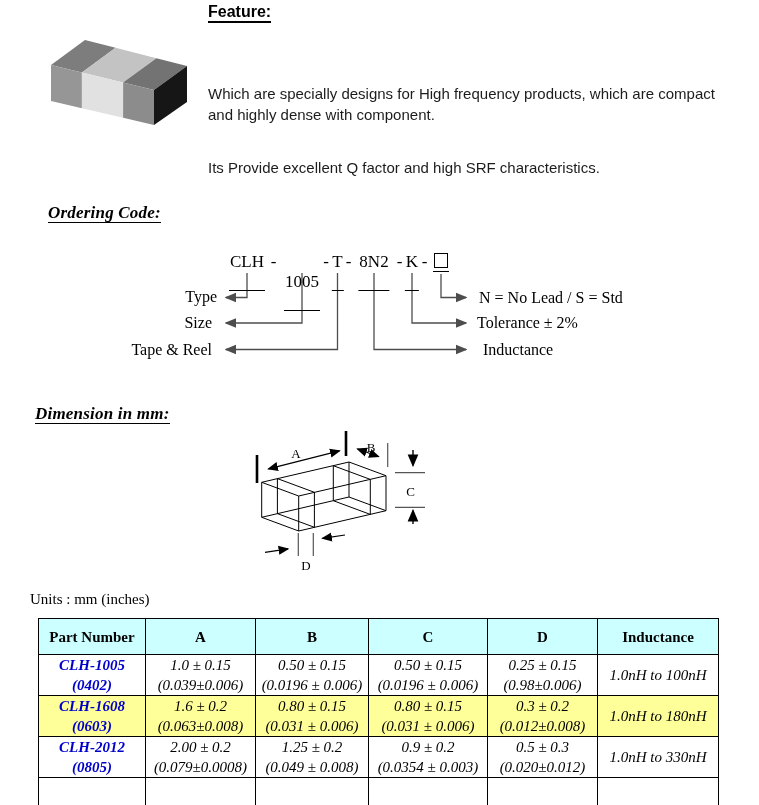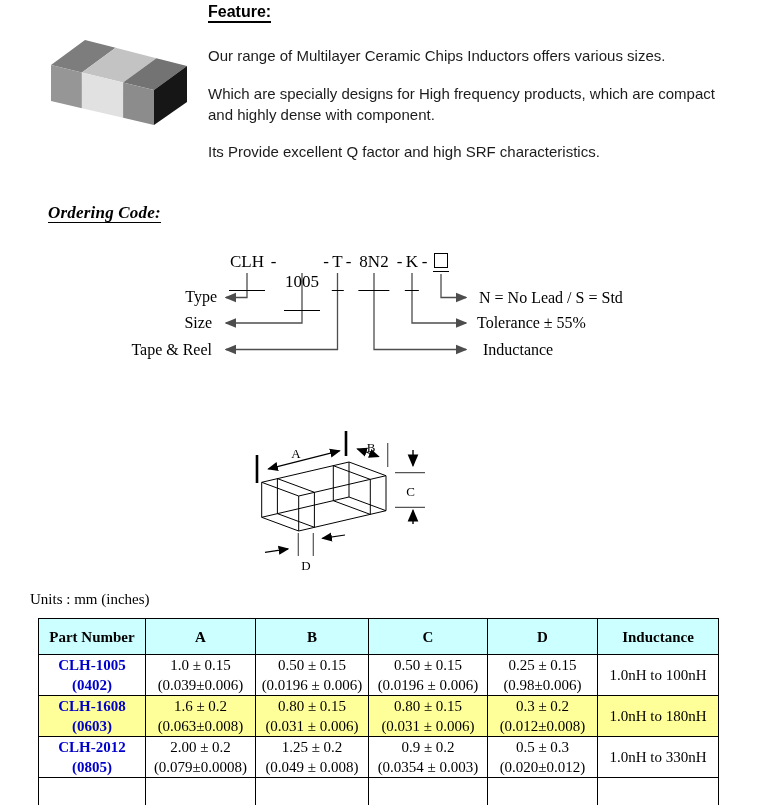--- a/index.html
+++ b/index.html
@@ -18,21 +18,21 @@
   .codeseg{font-size:17px;transform:translateX(-50%);white-space:nowrap;}
   .codeseg.u{border-bottom:1.4px solid #000;padding:0 1px 18px 1px;}
   .codebox-wrap{transform:translateX(-50%);border-bottom:1.4px solid #000;padding:0 1px 3px 1px;}
   .codebox{display:block;width:12px;height:13px;border:1.7px solid #000;}
   .olabel{font-size:16px;white-space:nowrap;}
   
   table{border-collapse:collapse;table-layout:fixed;}
   td,th{border:1px solid #000;text-align:center;vertical-align:middle;padding:0;
         font-size:15px;line-height:20px;overflow:hidden;}
   th{background:var(--header-bg,#ccffff);font-weight:bold;height:35px;}
-  tr.data{height:32px;}
+  tr.data{height:32px;font-style:italic;}
   tr.hl td{background:var(--highlight-bg,#ffff99);}
   td.part{font-weight:bold;color:var(--part-color,#0000cc);}
   .in{font-size:15px;}
   .units{font-size:15px;}
   svg{display:block;}
   svg text{font-family:"Liberation Serif",serif;}
 </style>
 </head>
 <body>
 
@@ -47,23 +47,22 @@
     <polygon points="51,65 81.9,72.5 81.9,108.2 51,101" fill="#969696"></polygon>
     <polygon points="81.9,72.5 123.1,82.5 123.1,117.7 81.9,108.2" fill="#e1e1e1"></polygon>
     <polygon points="123.1,82.5 154,90 154,125 123.1,117.7" fill="#8c8c8c"></polygon>
 
     <polygon points="154,90 187,66 187,102 154,125" fill="#161616"></polygon>
   </svg>
 
   <div class="abs" style="left:208px;top:3px;">
     <span class="feat-head">Feature:</span>
   </div>
-  <p class="abs feat-p" style="left:208px;top:30px;">Our range of Multilayer Ceramic Chips Inductors offers various sizes.</p>
   <p class="abs feat-p" style="left:208px;top:68px;">Which are specially designs for High frequency products, which are compact and highly dense with component.</p>
-  <p class="abs feat-p" style="left:208px;top:126px;">Its Provide excellent Q factor and high SRF characteristics.</p>
+  <p class="abs feat-p" style="left:208px;top:142px;">Its Provide excellent Q factor and high SRF characteristics.</p>
 
   <div class="abs" style="left:48px;top:203px;">
     <span class="sec-head">Ordering Code:</span>
   </div>
 
   <svg class="abs" style="left:0;top:240px;" width="759" height="130" viewBox="0 240 759 130">
     <defs>
       <marker id="oarr" viewBox="0 0 8 8" refX="7" refY="4" markerWidth="9" markerHeight="9" orient="auto-start-reverse">
         <path d="M0,0.6 L8,4 L0,7.4 z" fill="#4d4d4d"></path>
       </marker>
@@ -90,23 +89,26 @@
   <span class="abs codeseg" style="left:424.5px;top:252px;">-</span>
   <span class="abs codebox-wrap" style="left:441px;top:253px;">
     <span class="codebox"></span>
   </span>
 
   <span class="abs olabel" style="right:542px;top:288px;">Type</span>
   <span class="abs olabel" style="right:547px;top:314px;">Size</span>
   <span class="abs olabel" style="right:547px;top:341px;">Tape &amp; Reel</span>
 
   <span class="abs olabel" style="left:479px;top:289px;">N = No Lead / S = Std</span>
-  <span class="abs olabel" style="left:477px;top:314px;">Tolerance ± 55%</span>
+  <span class="abs olabel" style="left:477px;top:314px;">Tolerance ± 2%</span>
   <span class="abs olabel" style="left:483px;top:341px;">Inductance</span>
 
+  <div class="abs" style="left:35px;top:404px;">
+    <span class="sec-head">Dimension in mm:</span>
+  </div>
 
   <svg class="abs" style="left:240px;top:425px;" width="230" height="152" viewBox="240 425 230 152">
     <defs>
       <marker id="darr" viewBox="0 0 8 8" refX="7" refY="4" markerWidth="9" markerHeight="9" orient="auto-start-reverse">
         <path d="M0,0.6 L8,4 L0,7.4 z" fill="#000"></path>
       </marker>
     </defs>
 
     <g stroke="#000" stroke-width="1" fill="none">
       <path d="M261.7,482.3 L349,462 L386,475.7 L298.7,496 Z"></path>

